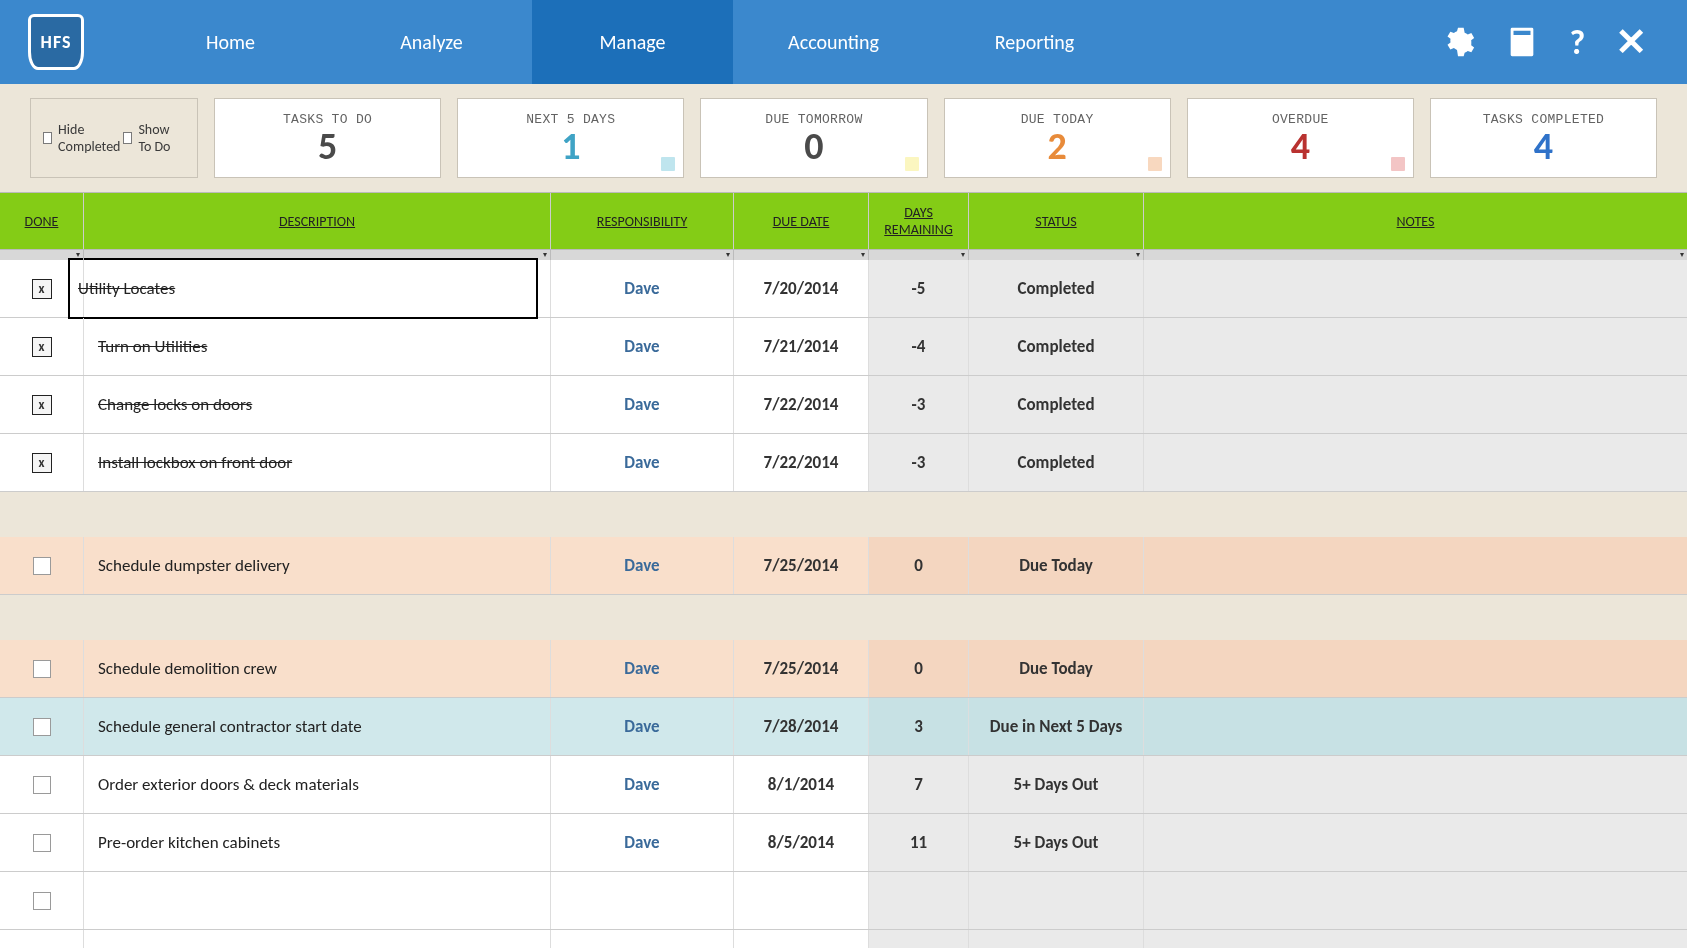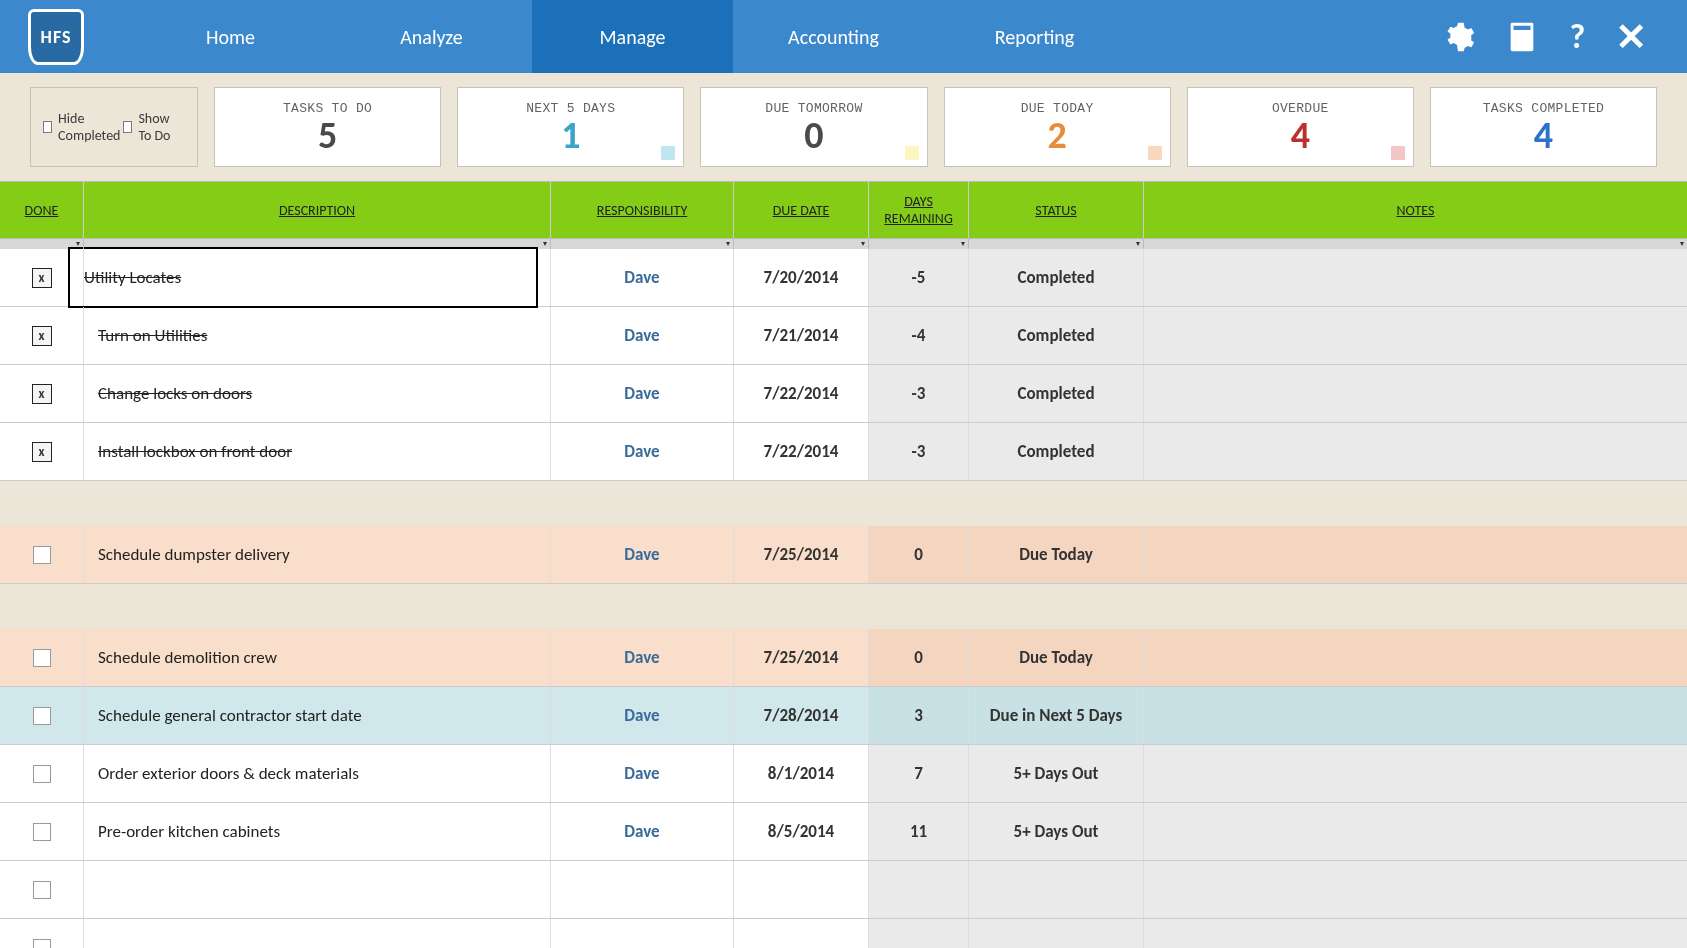--- a/index.html
+++ b/index.html
@@ -4,21 +4,21 @@
 <style>
   * { box-sizing: border-box; margin: 0; padding: 0; }
   body {
     font-family: "Segoe UI", Calibri, sans-serif;
     background: #ece6d9;
     width: 1687px;
     height: 948px;
     overflow: hidden;
   }
   .topbar {
-    height: 73px;
+    height: 84px;
     background: #3b88cd;
     display: flex;
     align-items: stretch;
     color: #fff;
     justify-content: center;
   }
   .logo-wrap {
     width: 130px;
     display: flex;
     align-items: center;
@@ -171,21 +171,21 @@
   .tbody-row.row-next5 .td.col-status,
   .tbody-row.row-next5 .td.col-notes { background:#c7e1e4;}
 
   .desc-strike { text-decoration: line-through; color:#222; }
   .desc-selected {
     outline: 2px solid #000;
     height: 100%;
     width:100%;
     display:flex;
     align-items:center;
-    padding-left:14px;
+    padding-left:8px;
     margin-left:-14px;
     margin-right:-10px;
   }
 
   .done-chk {
     width:18px;height:18px;border:1px solid #9a9a9a;background:#fff;
   }
   .done-x {
     width:20px;height:20px;border:1.5px solid #222;background:#f5f5f5;
     display:flex;align-items:center;justify-content:center;

